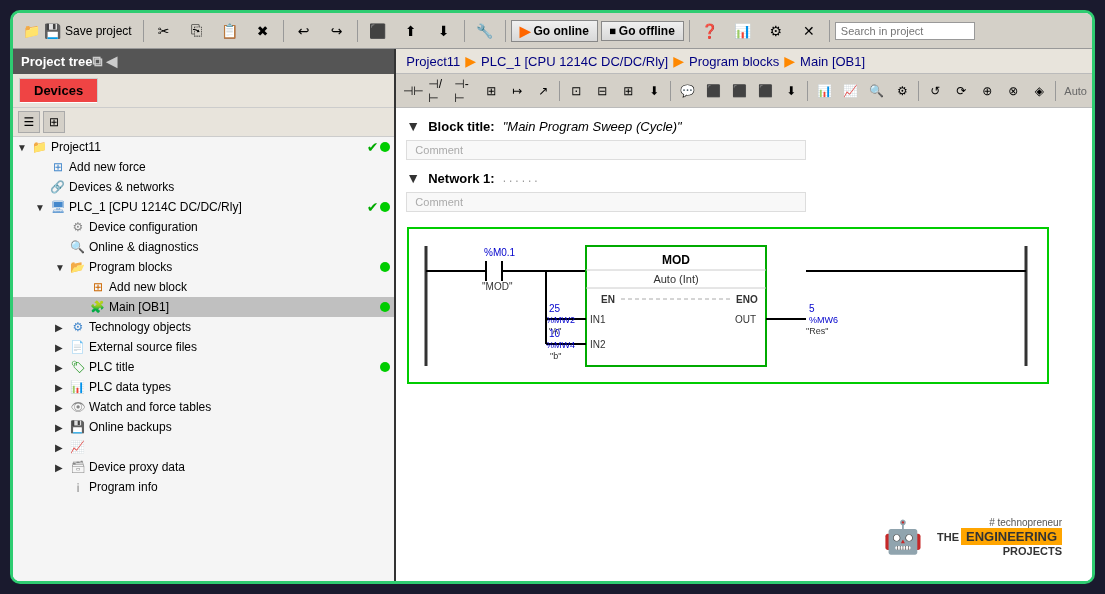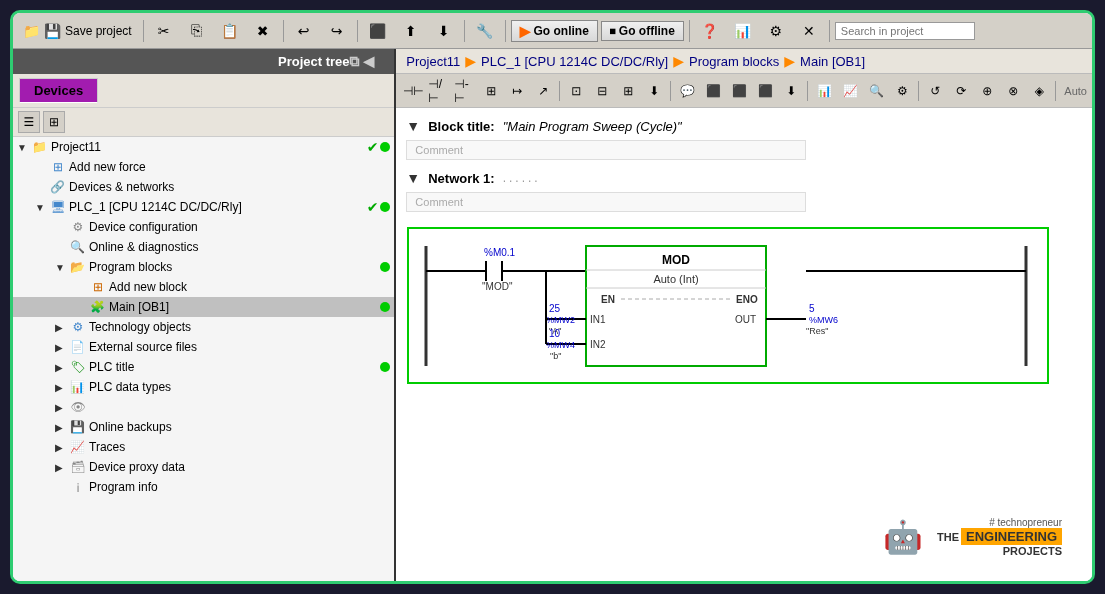--- a/index.html
+++ b/index.html
@@ -93,39 +93,39 @@
     .left-panel {
       width: 400px;
       border-right: 2px solid #333;
       display: flex;
       flex-direction: column;
       background: #f5f5f5;
     }
     .project-tree-header {
       background: #555;
       color: white;
-      padding: 4px 20px;
-      display: flex;
-      align-items: center;
-      justify-content: flex-end;
+      padding: 4px 8px;
+      display: flex;
+      align-items: center;
+      justify-content: flex-start;
       font-size: 13px;
       font-weight: bold;
     }
     .project-tree-icons {
       display: flex;
       gap: 4px;
     }
     .pt-icon { color: #ccc; cursor: pointer; font-size: 14px; }
     .devices-tab {
       background: #e8e4dc;
       border-bottom: 1px solid #ccc;
       padding: 4px 0;
     }
     .devices-tab-btn {
-      background: #a21caf;
+      background: #ef4444;
       border: 1px solid #ccc;
       border-bottom: 1px solid white;
       padding: 4px 14px;
       margin-left: 6px;
       font-size: 13px;
       font-weight: bold;
       cursor: pointer;
     }
     .devices-toolbar {
       background: #e8e4dc;
@@ -455,32 +455,32 @@
 
         <div class="tree-item" style="padding-left:42px">
           <span class="expand-icon">▶</span>
           <span class="item-icon" style="color:#888">📊</span>
           <span class="item-label">PLC data types</span>
         </div>
 
         <div class="tree-item" style="padding-left:42px">
           <span class="expand-icon">▶</span>
           <span class="item-icon" style="color:#888">👁</span>
+          <span class="item-label">Watch and force tables</span>
         </div>
 
         <div class="tree-item" style="padding-left:42px">
           <span class="expand-icon">▶</span>
           <span class="item-icon" style="color:#888">💾</span>
           <span class="item-label">Online backups</span>
         </div>
 
         <div class="tree-item" style="padding-left:42px">
           <span class="expand-icon">▶</span>
           <span class="item-icon" style="color:#888">📈</span>
-          <span class="item-label">Traces</span>
         </div>
 
         <div class="tree-item" style="padding-left:42px">
           <span class="expand-icon">▶</span>
           <span class="item-icon" style="color:#888">🗃</span>
           <span class="item-label">Device proxy data</span>
         </div>
 
         <div class="tree-item" style="padding-left:42px">
           <span class="expand-icon"></span>

